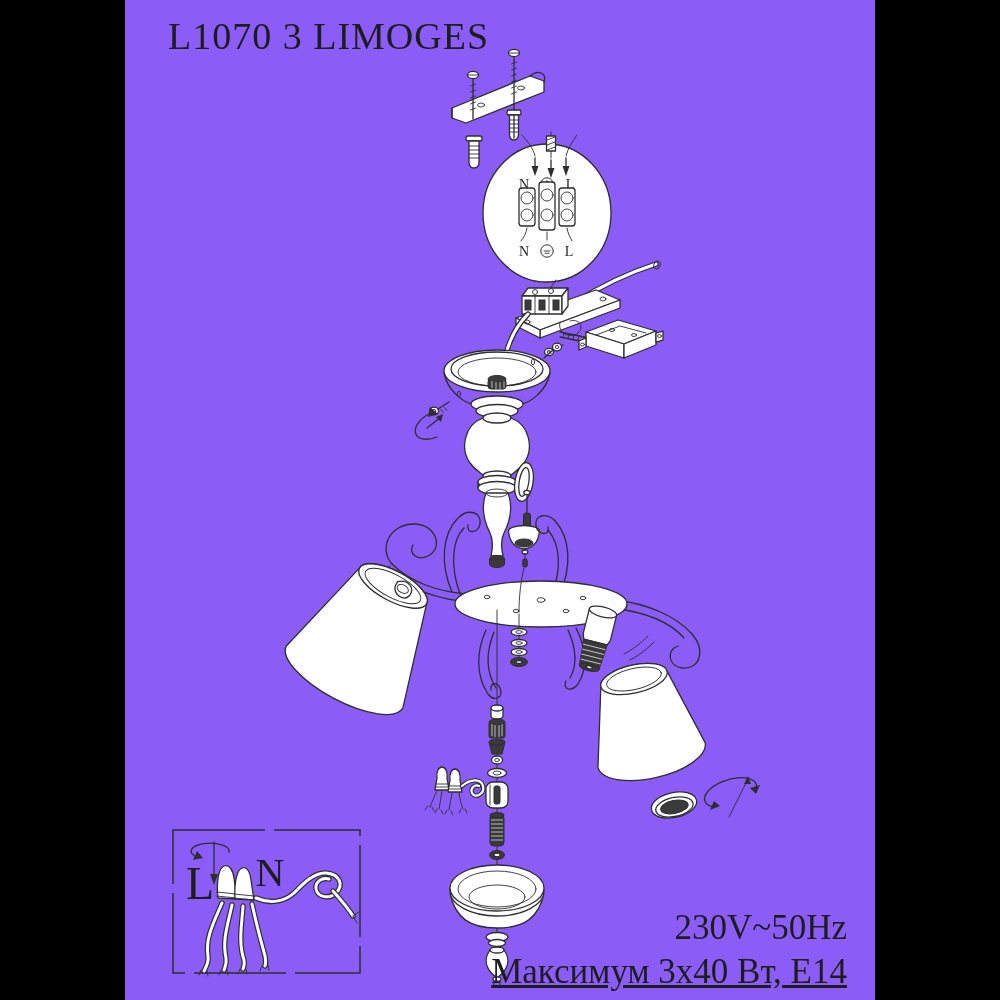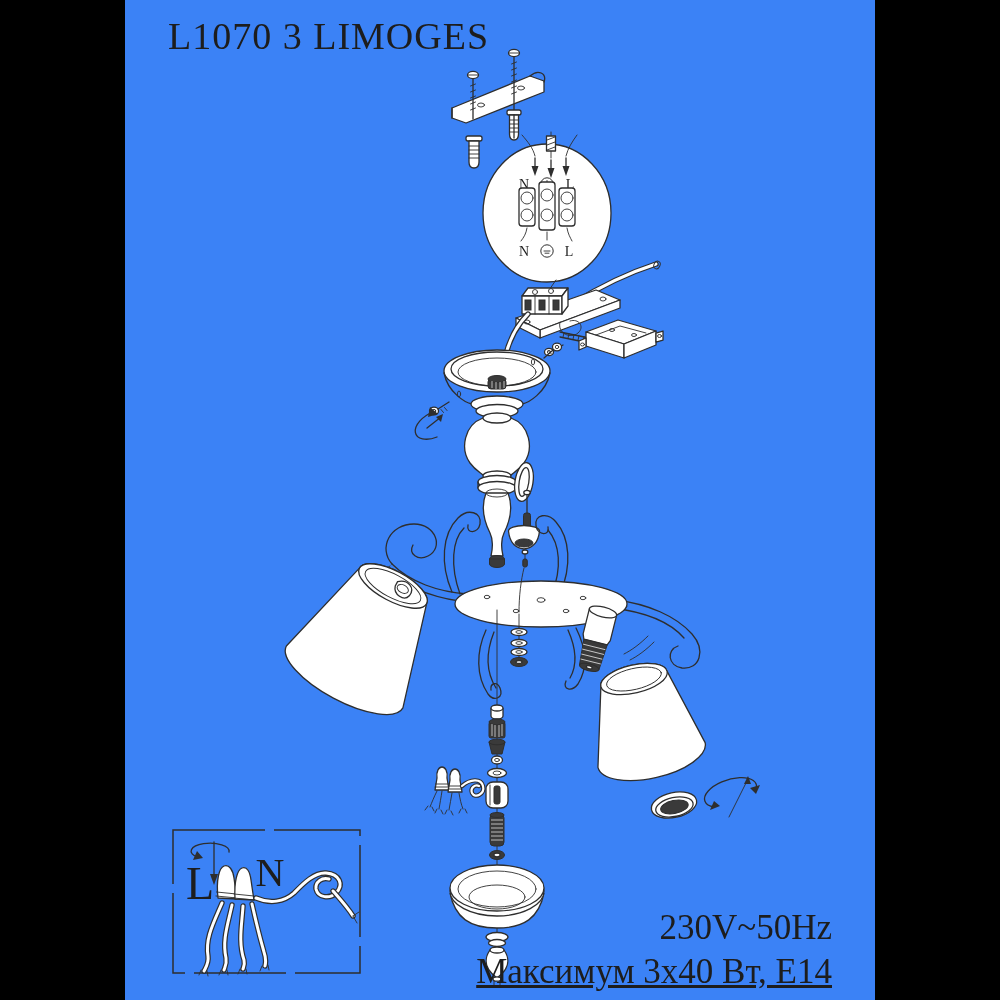--- a/index.html
+++ b/index.html
@@ -1,22 +1,22 @@
 <!DOCTYPE html>
 <html><head>
 <meta charset="utf-8">
 <style>
   html,body{margin:0;padding:0;background:#888;}
-  .page{position:relative;width:1000px;height:1000px;background:#3b82f6;overflow:hidden;
+  .page{position:relative;width:1000px;height:1000px;background:#8b5cf6;overflow:hidden;
         font-family:"Liberation Serif","DejaVu Serif",serif;color:#222;}
   .band{position:absolute;top:0;height:1000px;background:#000;}
   .band.left{left:0;width:125px;}
   .band.right{right:0;width:125px;}
   .title{position:absolute;left:168px;top:14px;font-size:38px;letter-spacing:1px;color:#1d1d1d;white-space:nowrap;}
-  .spec{position:absolute;right:168px;text-align:left;font-size:35px;color:#1d1d1d;white-space:nowrap;}
+  .spec{position:absolute;right:153px;text-align:left;font-size:35px;color:#1d1d1d;white-space:nowrap;}
   .spec.v{top:908px;}
   .spec.p{top:952px;text-decoration:underline;}
   svg.diagram{position:absolute;left:0;top:0;}
   .ln{fill:none;stroke:#2e2e2e;stroke-width:1.3;stroke-linecap:round;stroke-linejoin:round;}
   .th{fill:none;stroke:#2e2e2e;stroke-width:.9;stroke-linecap:round;}
   .fw{fill:#ffffff;stroke:#2e2e2e;stroke-width:1.3;stroke-linejoin:round;}
   .dk{fill:#3a3a3a;stroke:#2e2e2e;stroke-width:1;}
   .rib{stroke:#c9c9c9;stroke-width:.9;fill:none;}
   .tubeO{fill:none;stroke:#2e2e2e;stroke-width:5.4;stroke-linecap:round;}
   .tubeI{fill:none;stroke:#ffffff;stroke-width:3;stroke-linecap:round;}

